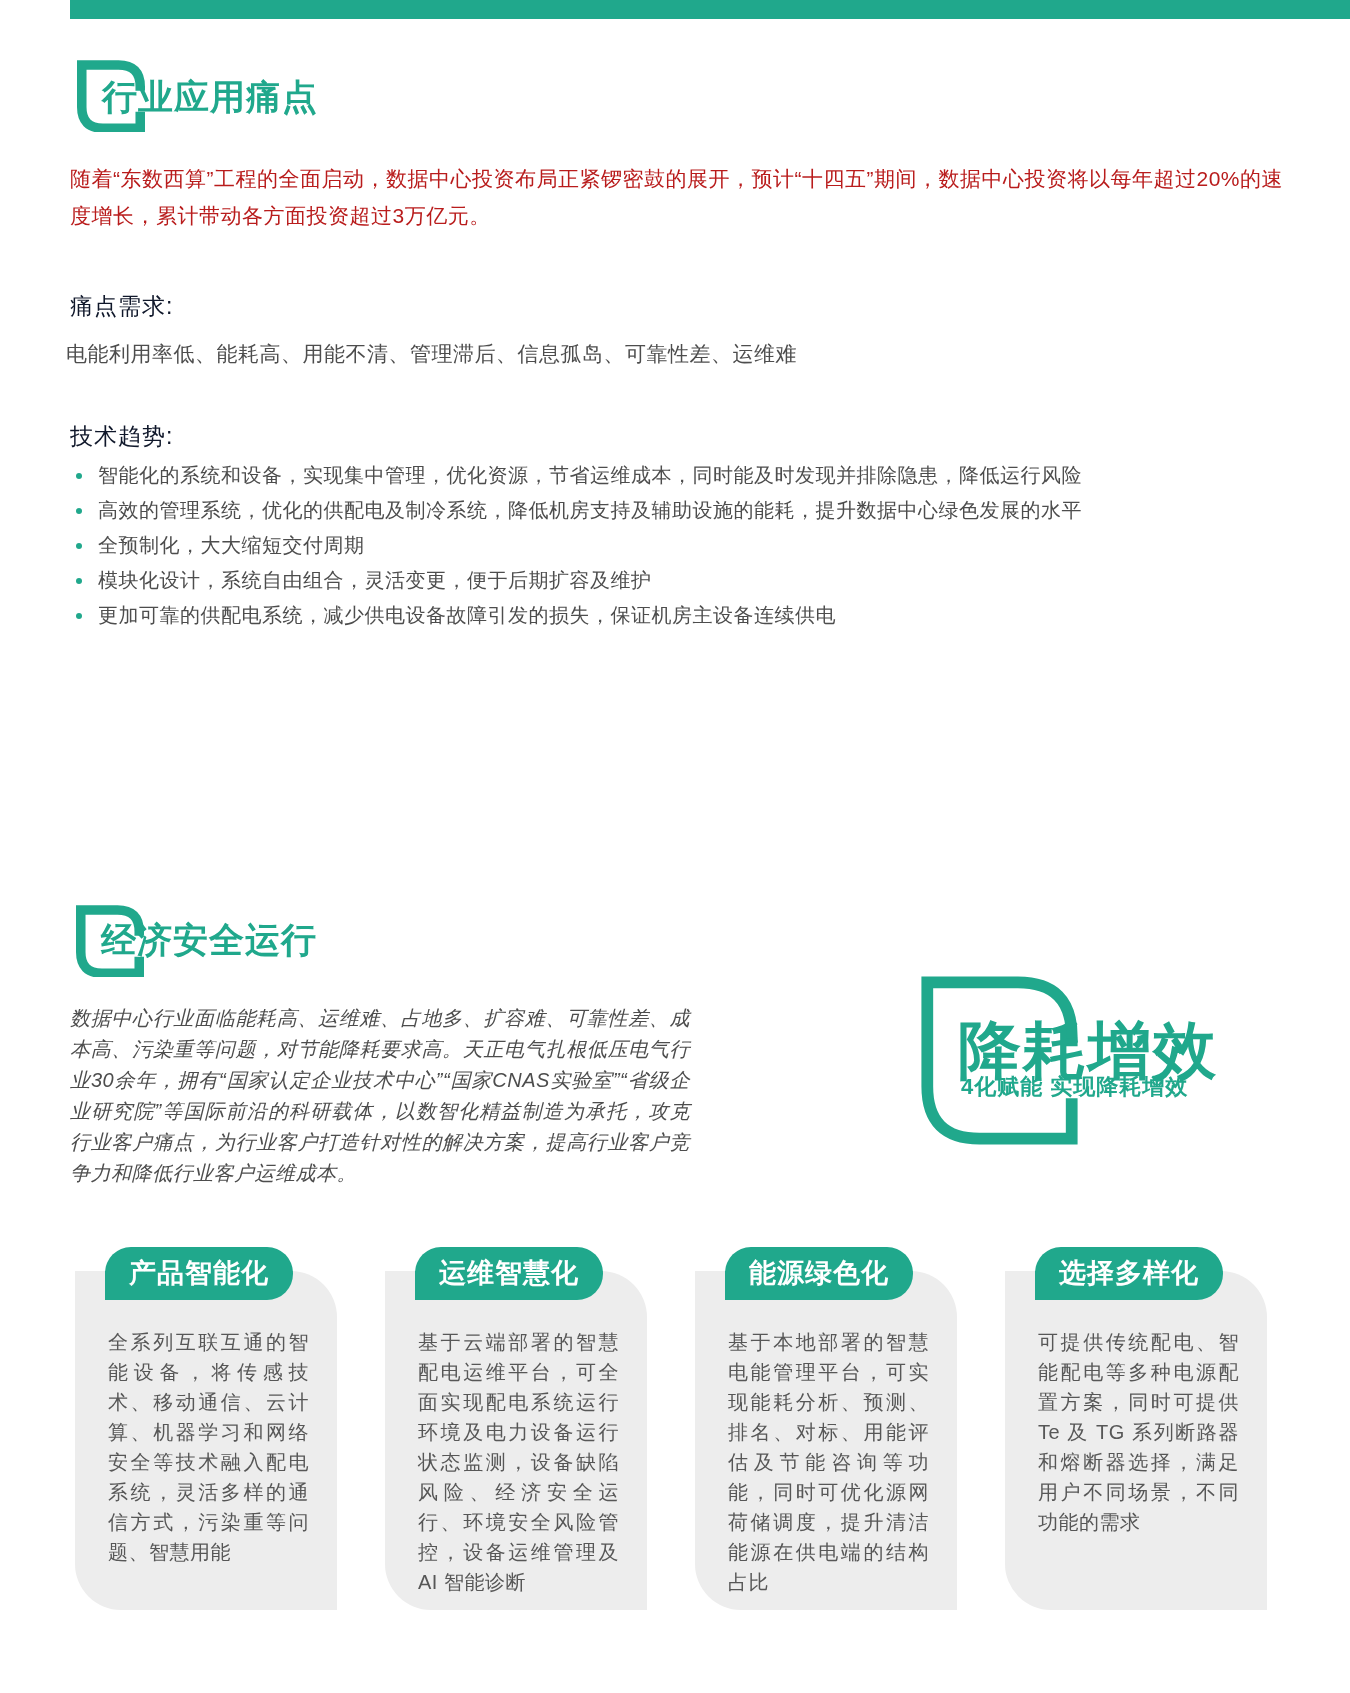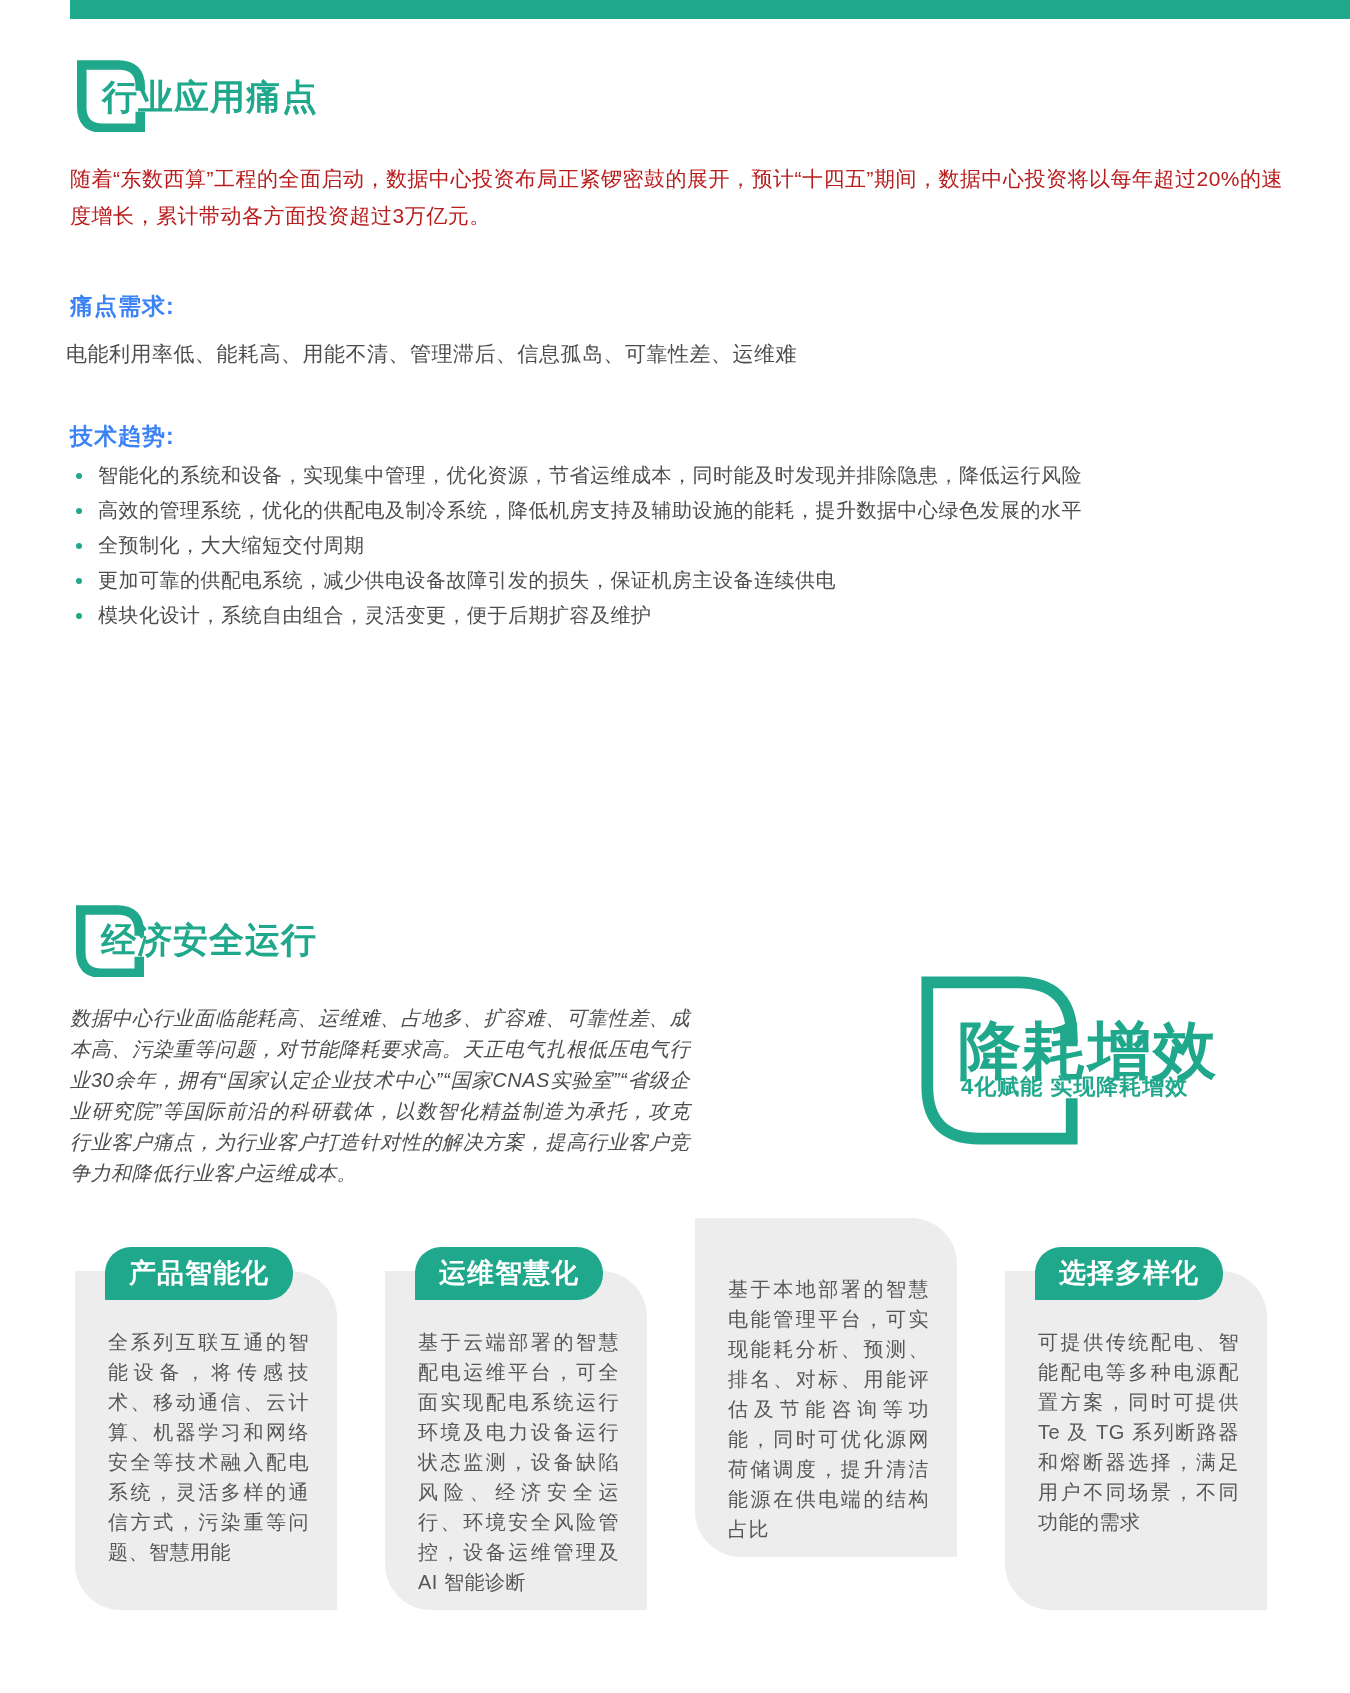--- a/index.html
+++ b/index.html
@@ -12,21 +12,21 @@
   
   .topbar{left:70px;top:0;right:0;height:19px;background:var(--accent);}
   
   .bracket-icon{pointer-events:none;}
   .section-title{
     font-size:35px;font-weight:bold;color:var(--accent);
     letter-spacing:1px;white-space:nowrap;line-height:1.1;
   }
   
   .para{color:#b91c1c;font-size:21px;line-height:37px;letter-spacing:0.5px;}
-  .label{color:#3b82f6;font-size:23px;font-weight:bold;letter-spacing:1px;}
+  .label{color:#0f172a;font-size:23px;font-weight:normal;letter-spacing:1px;}
   .plain{color:#4d4d4d;font-size:21px;letter-spacing:0.5px;white-space:nowrap;}
   .trend-list{list-style:none;margin:0;padding:0;}
   .trend-list li{
     position:relative;height:35px;line-height:35px;
     padding-left:24px;color:#4d4d4d;font-size:20px;letter-spacing:0.5px;white-space:nowrap;
   }
   .dot{
     position:absolute;left:2px;top:15px;width:6px;height:6px;border-radius:50%;
     background:var(--accent);
   }
@@ -71,22 +71,22 @@
 
 <div class="abs label" style="left:70px;top:291px;">痛点需求:</div>
 <div class="abs plain" style="left:66px;top:331px;margin-top:9px;">电能利用率低、能耗高、用能不清、管理滞后、信息孤岛、可靠性差、运维难</div>
 
 <div class="abs label" style="left:70px;top:421px;">技术趋势:</div>
 
 <ul class="abs trend-list" style="left:74px;top:458px;">
   <li><span class="dot"></span><span>智能化的系统和设备，实现集中管理，优化资源，节省运维成本，同时能及时发现并排除隐患，降低运行风险</span></li>
   <li><span class="dot"></span><span>高效的管理系统，优化的供配电及制冷系统，降低机房支持及辅助设施的能耗，提升数据中心绿色发展的水平</span></li>
   <li><span class="dot"></span><span>全预制化，大大缩短交付周期</span></li>
+  <li><span class="dot"></span><span>模块化设计，系统自由组合，灵活变更，便于后期扩容及维护</span></li>
   <li><span class="dot"></span><span>更加可靠的供配电系统，减少供电设备故障引发的损失，保证机房主设备连续供电</span></li>
-  <li><span class="dot"></span><span>模块化设计，系统自由组合，灵活变更，便于后期扩容及维护</span></li>
 </ul>
 
 <svg class="abs bracket-icon" style="left:76px;top:904px;" width="68" height="73" viewBox="0 0 100 106">
   <path d="M 93 46 L 93 40 Q 93 8 61 8 L 7 8 L 7 70 Q 7 101 38 101 L 93 101 L 93 77" fill="none" stroke="#20A88C" stroke-width="14" stroke-linejoin="miter" stroke-linecap="butt"></path>
 </svg>
 <div class="abs section-title" style="left:101px;top:921px;">经济安全运行</div>
 
 <div class="abs sol-para" style="left:70px;top:1003px;font-style:italic;">数据中心行业面临能耗高、运维难、占地多、扩容难、可靠性差、成本高、污染重等问题，对节能降耗要求高。天正电气扎根低压电气行业30余年，拥有“国家认定企业技术中心”“国家CNAS实验室”“省级企业研究院”等国际前沿的科研载体，以数智化精益制造为承托，攻克行业客户痛点，为行业客户打造针对性的解决方案，提高行业客户竞争力和降低行业客户运维成本。</div>
 
 <svg class="abs bracket-icon" style="left:915px;top:969px;" width="169" height="178" viewBox="0 0 100 106">
@@ -105,20 +105,21 @@
   </div>
 
   <div class="card">
     <div class="card-pill">运维智慧化</div>
     <div class="card-body">
       <div class="card-text">基于云端部署的智慧配电运维平台，可全面实现配电系统运行环境及电力设备运行状态监测，设备缺陷风险、经济安全运行、环境安全风险管控，设备运维管理及 AI 智能诊断</div>
     </div>
   </div>
 
   <div class="card">
+    <div class="card-pill">能源绿色化</div>
     <div class="card-body">
       <div class="card-text">基于本地部署的智慧电能管理平台，可实现能耗分析、预测、排名、对标、用能评估及节能咨询等功能，同时可优化源网荷储调度，提升清洁能源在供电端的结构占比</div>
     </div>
   </div>
 
   <div class="card">
     <div class="card-pill">选择多样化</div>
     <div class="card-body">
       <div class="card-text">可提供传统配电、智能配电等多种电源配置方案，同时可提供 Te 及 TG 系列断路器和熔断器选择，满足用户不同场景，不同功能的需求</div>
     </div>

